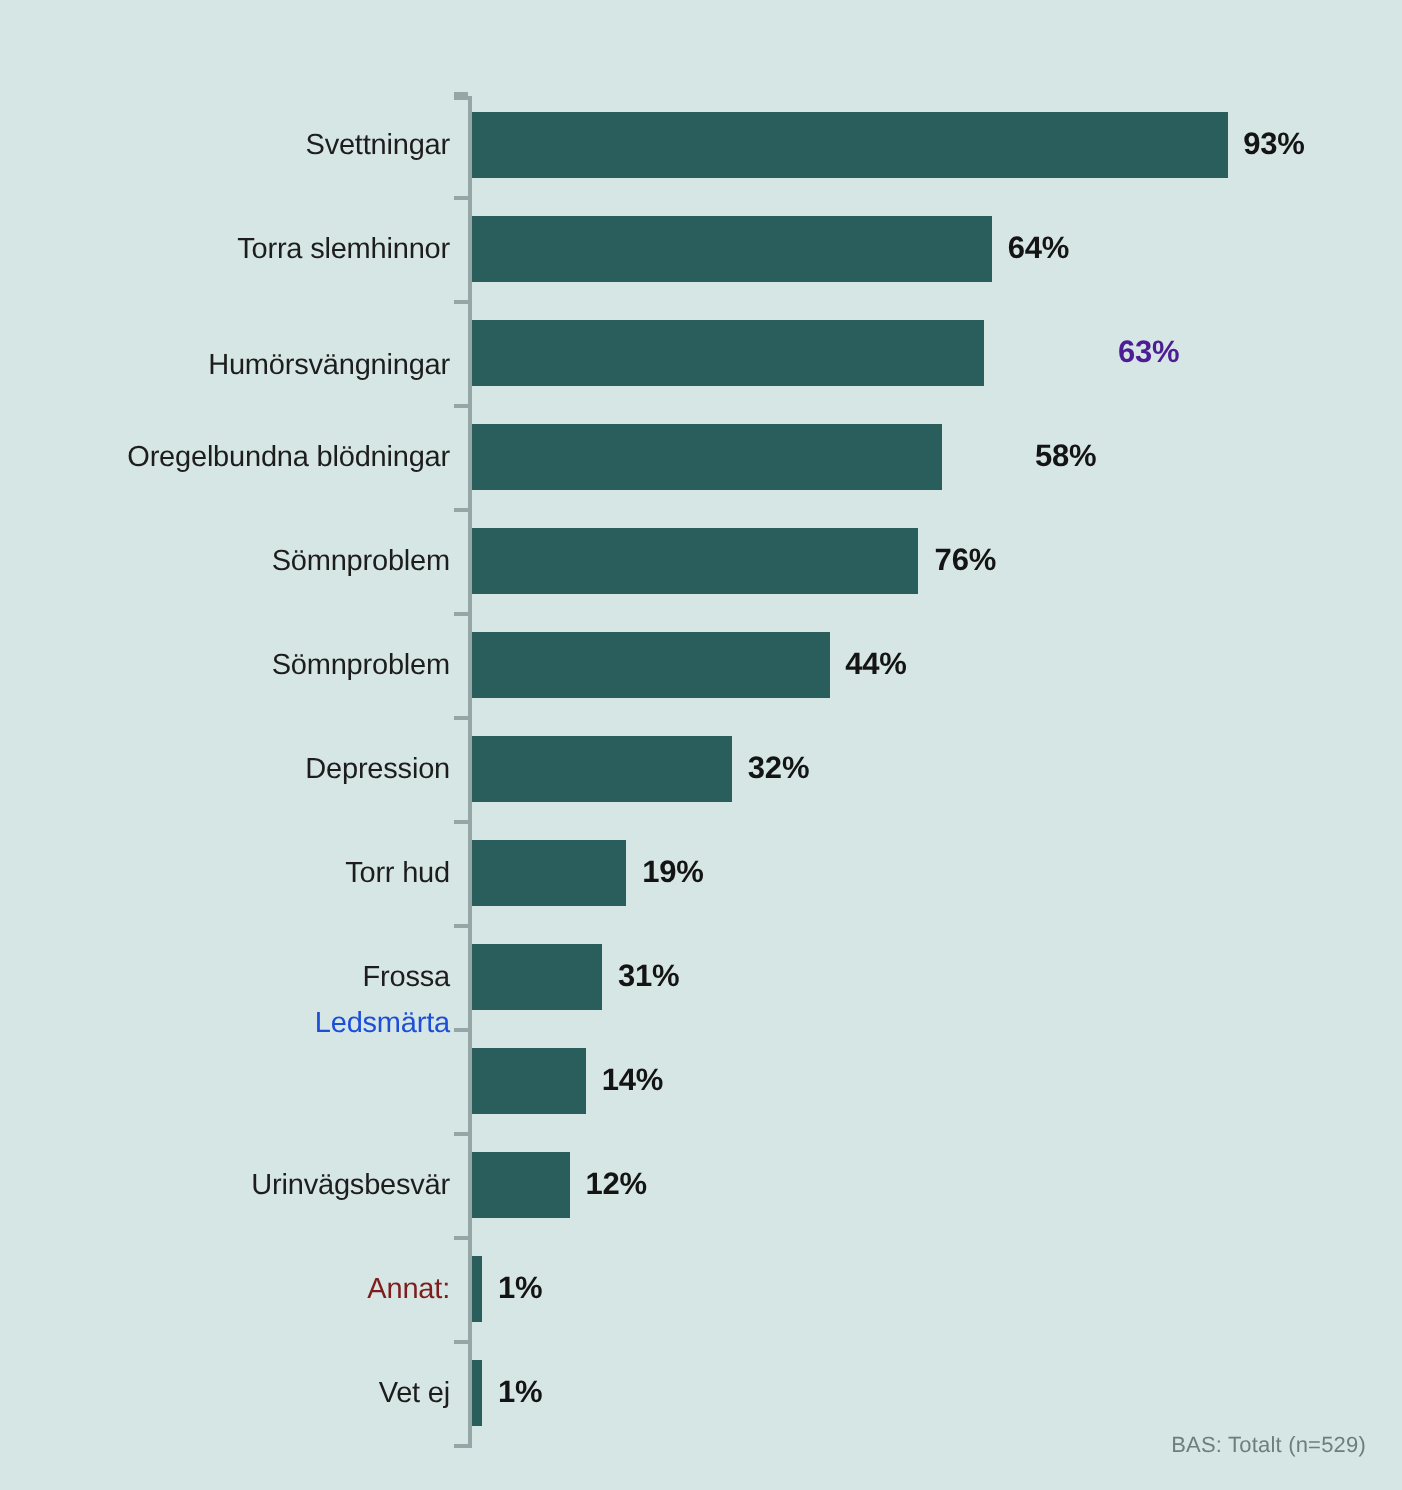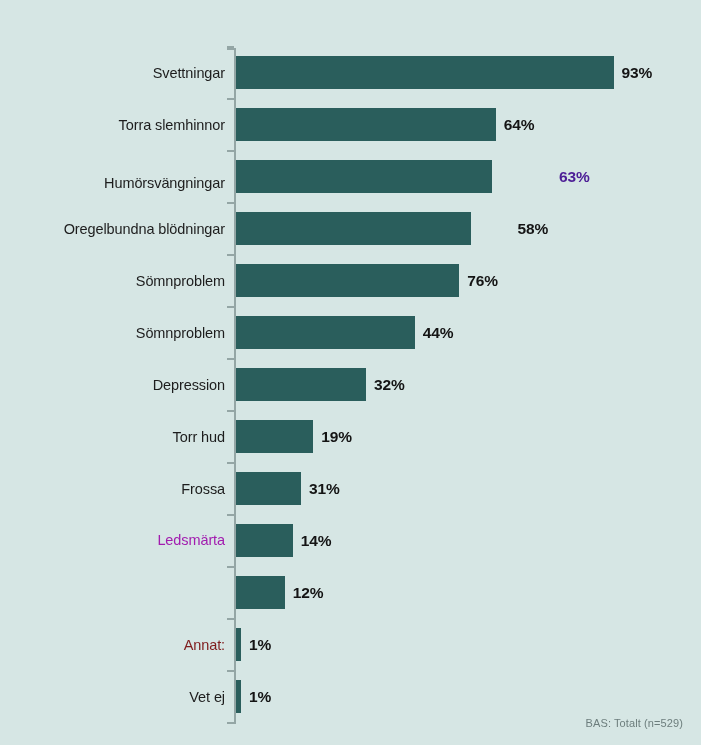--- a/index.html
+++ b/index.html
@@ -103,21 +103,22 @@
   <div id="labels-col">
       <div class="cat-label" style="top: 24.5px; color: rgb(29, 29, 29);">Svettningar</div>
       <div class="cat-label" style="top: 76.5px; color: rgb(29, 29, 29);">Torra slemhinnor</div>
       <div class="cat-label" style="top: 135px; color: rgb(29, 29, 29);">Humörsvängningar</div>
       <div class="cat-label" style="top: 180.5px; color: rgb(29, 29, 29);">Oregelbundna blödningar</div>
       <div class="cat-label" style="top: 232.5px; color: rgb(29, 29, 29);">Sömnproblem</div>
       <div class="cat-label" style="top: 284.5px; color: rgb(29, 29, 29);">Sömnproblem</div>
       <div class="cat-label" style="top: 336.5px; color: rgb(29, 29, 29);">Depression</div>
       <div class="cat-label" style="top: 388.5px; color: rgb(29, 29, 29);">Torr hud</div>
       <div class="cat-label" style="top: 440.5px; color: rgb(29, 29, 29);">Frossa</div>
-      <div class="cat-label" style="top: 492px; color: #a21caf;">Ledsmärta</div>
+      <div class="cat-label" style="top: 464px; color: #1d4ed8;">Ledsmärta</div>
+      <div class="cat-label" style="top: 544.5px; color: rgb(29, 29, 29);">Urinvägsbesvär</div>
       <div class="cat-label" style="top: 596.5px; color: #7f1d1d;">Annat:</div>
       <div class="cat-label" style="top: 648.5px; color: rgb(29, 29, 29);">Vet ej</div>
     </div>
 
   <div id="plot-area" style="height: 676px;">
     <div id="axis-line" style="height: 676px; background: rgb(148, 166, 165);"></div>
   <div class="tick-mark" style="top: -2px;"></div>
       <div class="bar-row" style="top: 8px;">
         <div class="bar" style="width: 377.58px; background: rgb(42, 94, 92);"></div>
         <div class="bar-value" style="left: 385.58px; color: rgb(20, 20, 20);">93%</div>

